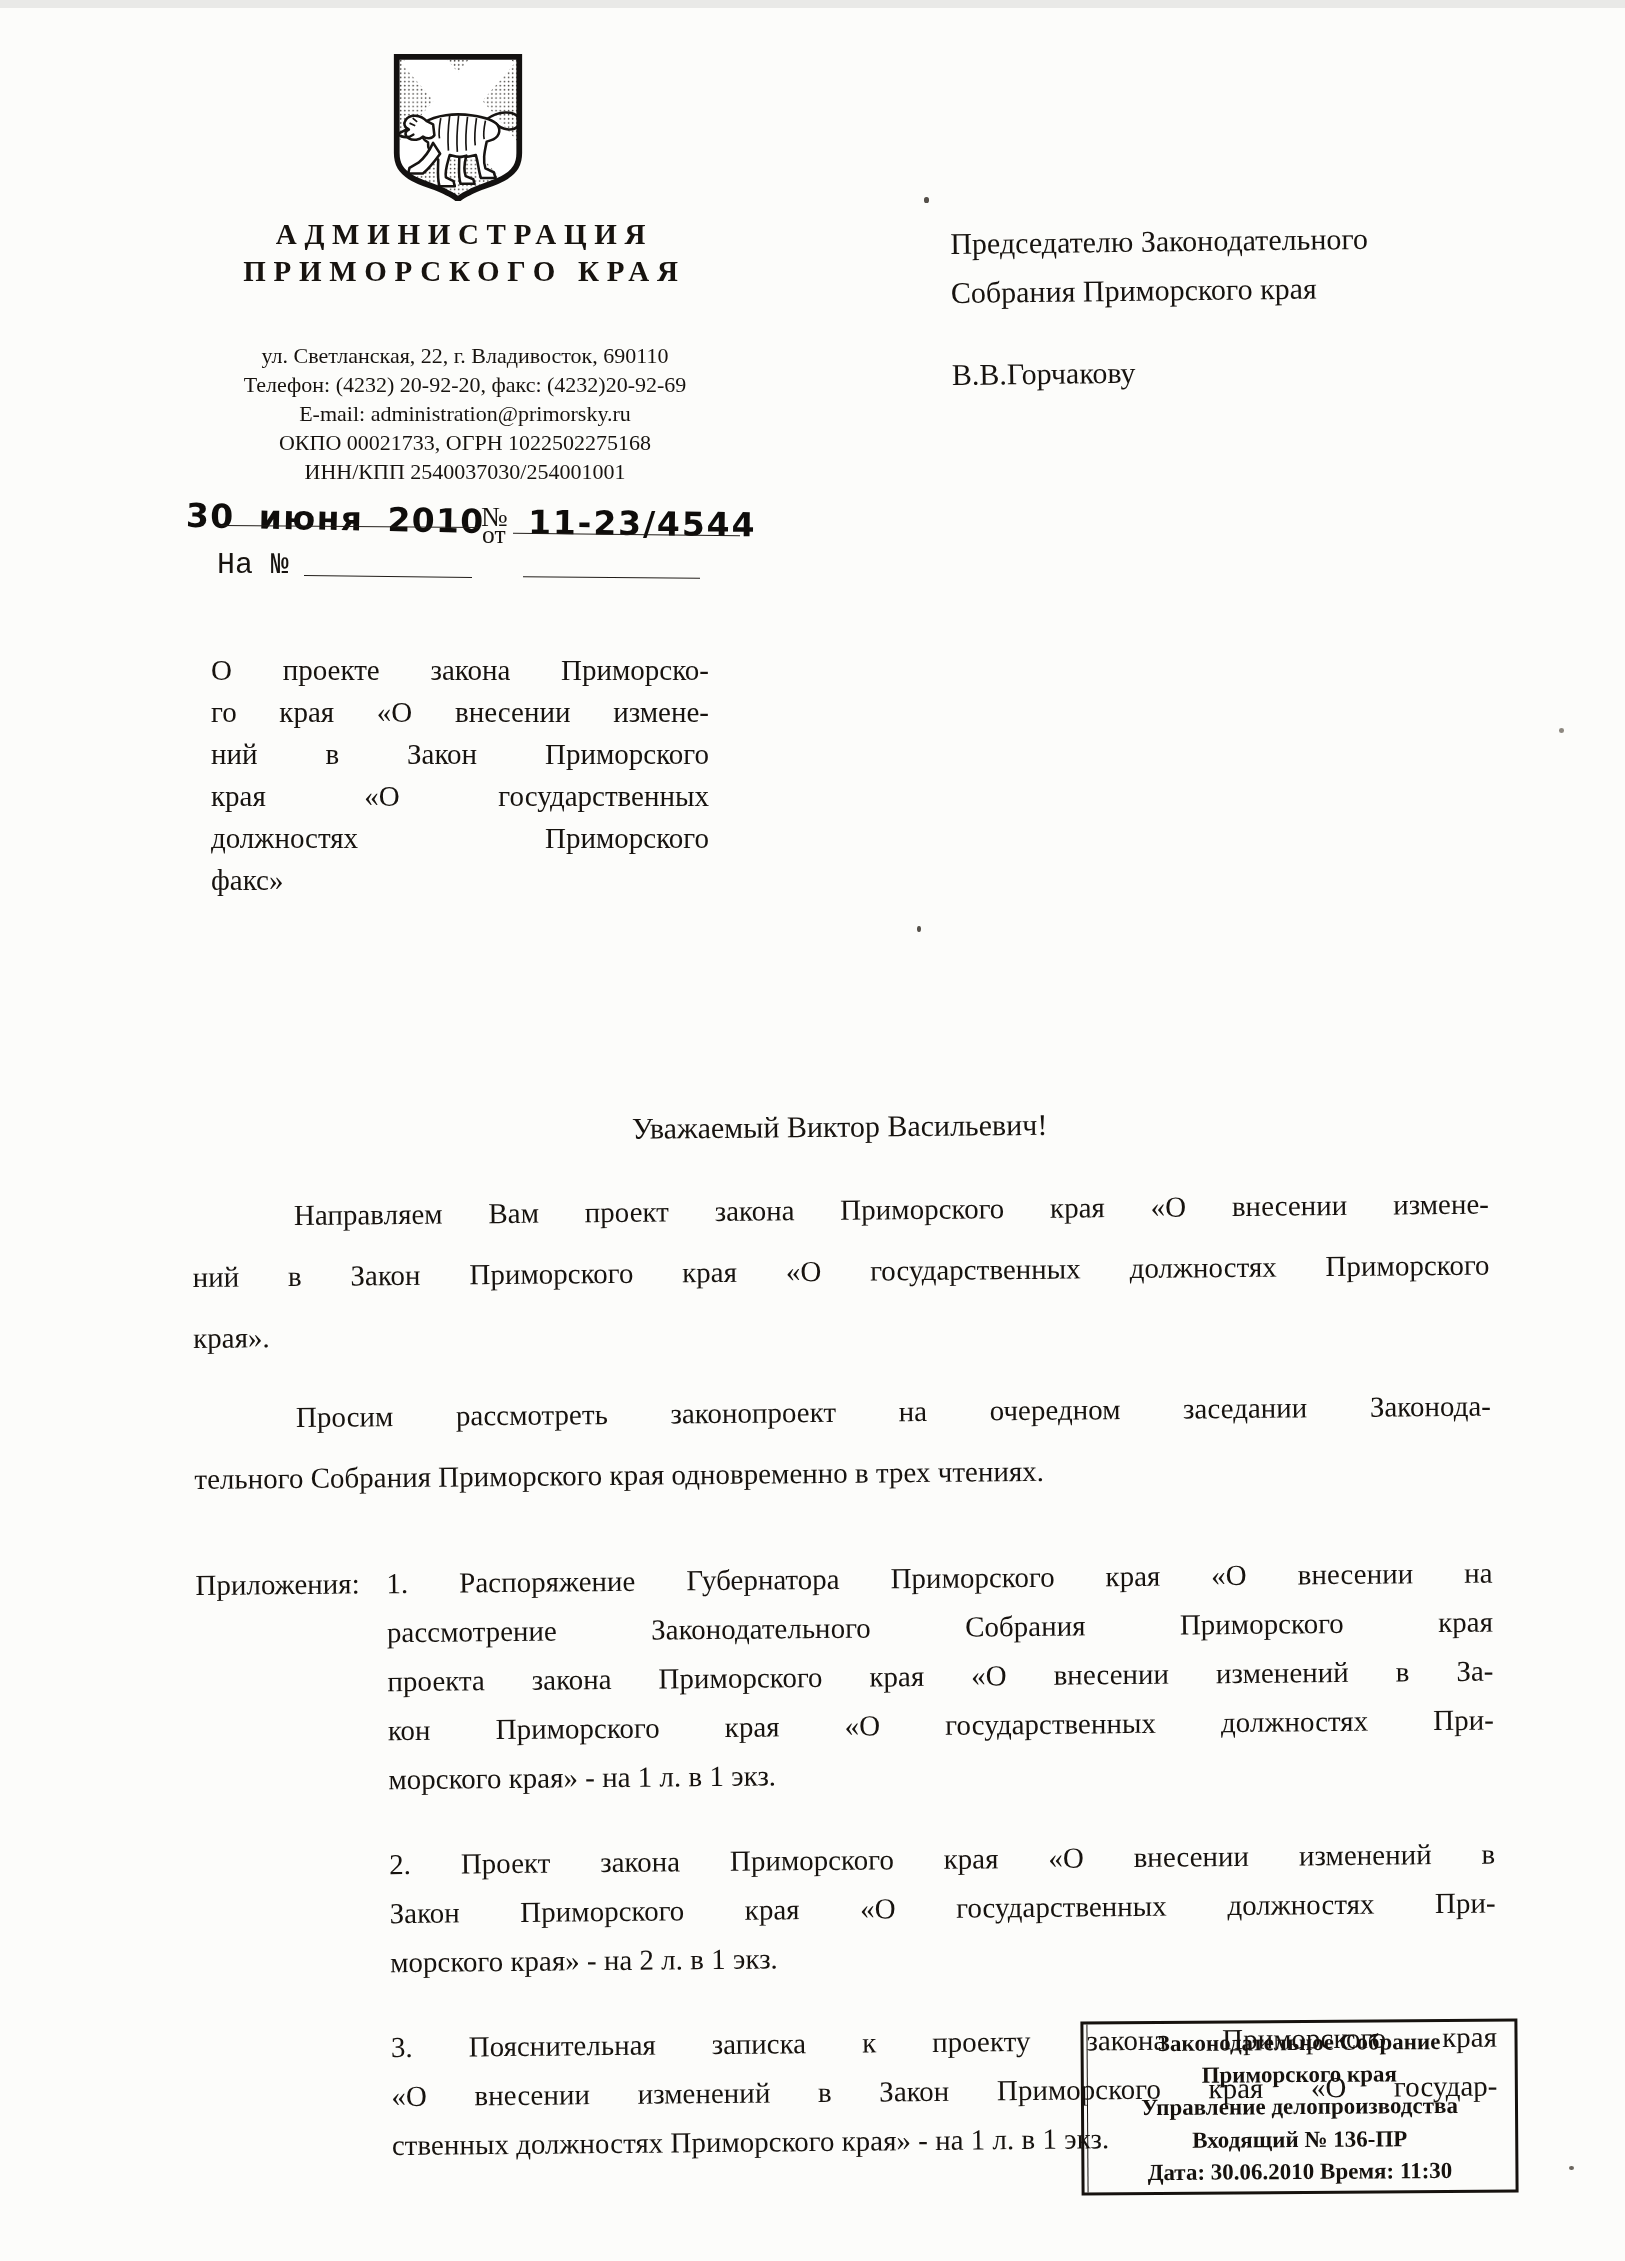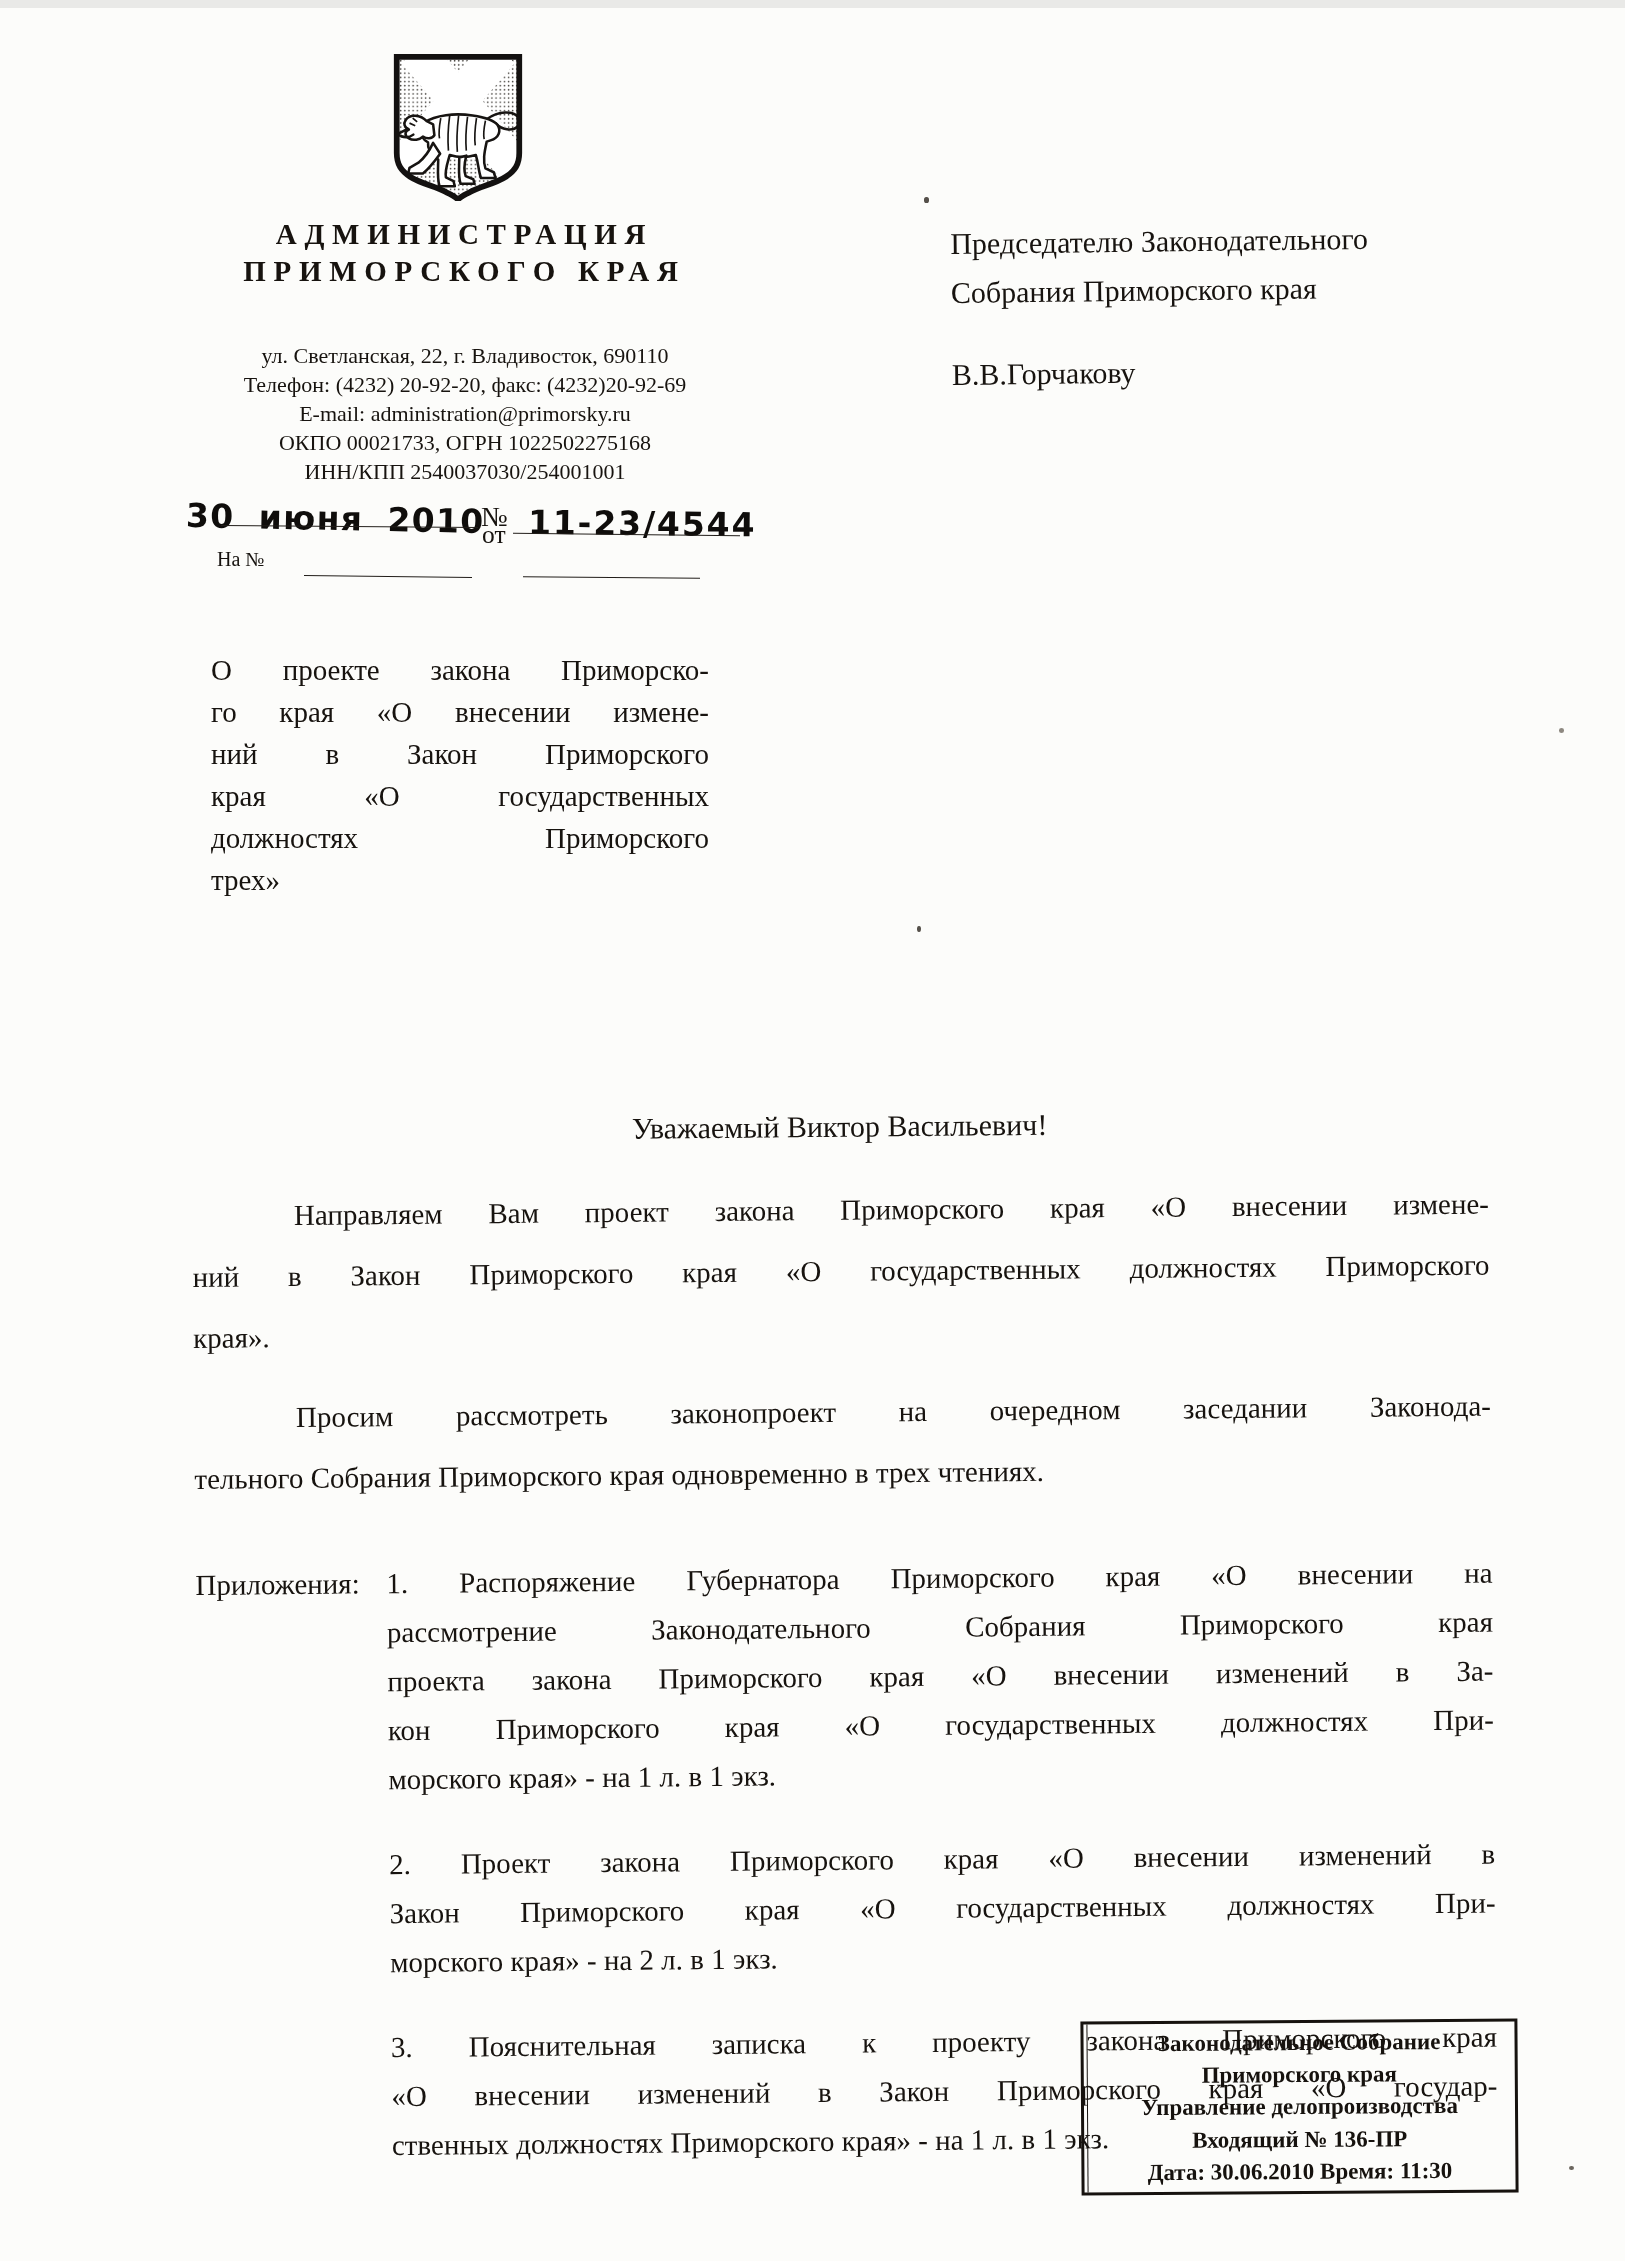--- a/index.html
+++ b/index.html
@@ -28,21 +28,21 @@
     position:absolute;
     font-family:"DejaVu Sans","Liberation Sans",sans-serif;
     font-weight:700;color:#0f0d0b;white-space:nowrap;
   }
   .date-stamp{left:186px;top:491px;font-size:33px;letter-spacing:1.3px;word-spacing:11.5px;transform:rotate(1.2deg);}
   .num-stamp{left:528px;top:496px;font-size:33px;letter-spacing:1.9px;transform:rotate(0.6deg);}
   .rule{position:absolute;border-top:1.9px solid #211d19;height:0;}
   .date-rule{left:221px;top:518px;width:257px;transform:rotate(0.5deg);}
   .num-rule{left:513px;top:526px;width:227px;transform:rotate(0.6deg);}
   .no-label{position:absolute;left:481px;top:493px;font-size:28px;}
-  .na-label{position:absolute;left:217px;top:540px;font-size:20px;}
+  .na-label{position:absolute;left:217px;top:540px;font-size:30px;font-family:Liberation Mono, monospace;}
   .ot-label{position:absolute;left:482px;top:512px;font-size:25.5px;}
   .na-rule1{left:304px;top:568px;width:168px;transform:rotate(0.6deg);}
   .na-rule2{left:523px;top:569px;width:177px;transform:rotate(0.5deg);}
   
   .recipient{
     position:absolute;left:950px;top:211px;width:549px;
     font-size:30px;line-height:49px;transform:rotate(-0.7deg);transform-origin:0 0;
   }
   .recipient .rname{margin-top:33px;}
   
@@ -150,21 +150,21 @@
     <div>Собрания Приморского края</div>
     <div class="rname">В.В.Горчакову</div>
   </div>
 
   <div class="subject">
     <span class="just">О проекте закона Приморско-
 го края «О внесении измене-
 ний в Закон Приморского
 края «О государственных
 должностях Приморского</span>
-    <span class="lastline">трех»</span>
+    <span class="lastline">факс»</span>
   </div>
 
   <div class="main">
     <div class="salutation">Уважаемый Виктор Васильевич!</div>
 
     <p class="para p1">
       <span class="just indent">Направляем Вам проект закона Приморского края «О внесении измене-
 ний в Закон Приморского края «О государственных должностях Приморского</span>
       <span class="lastline">края».</span>
     </p>

